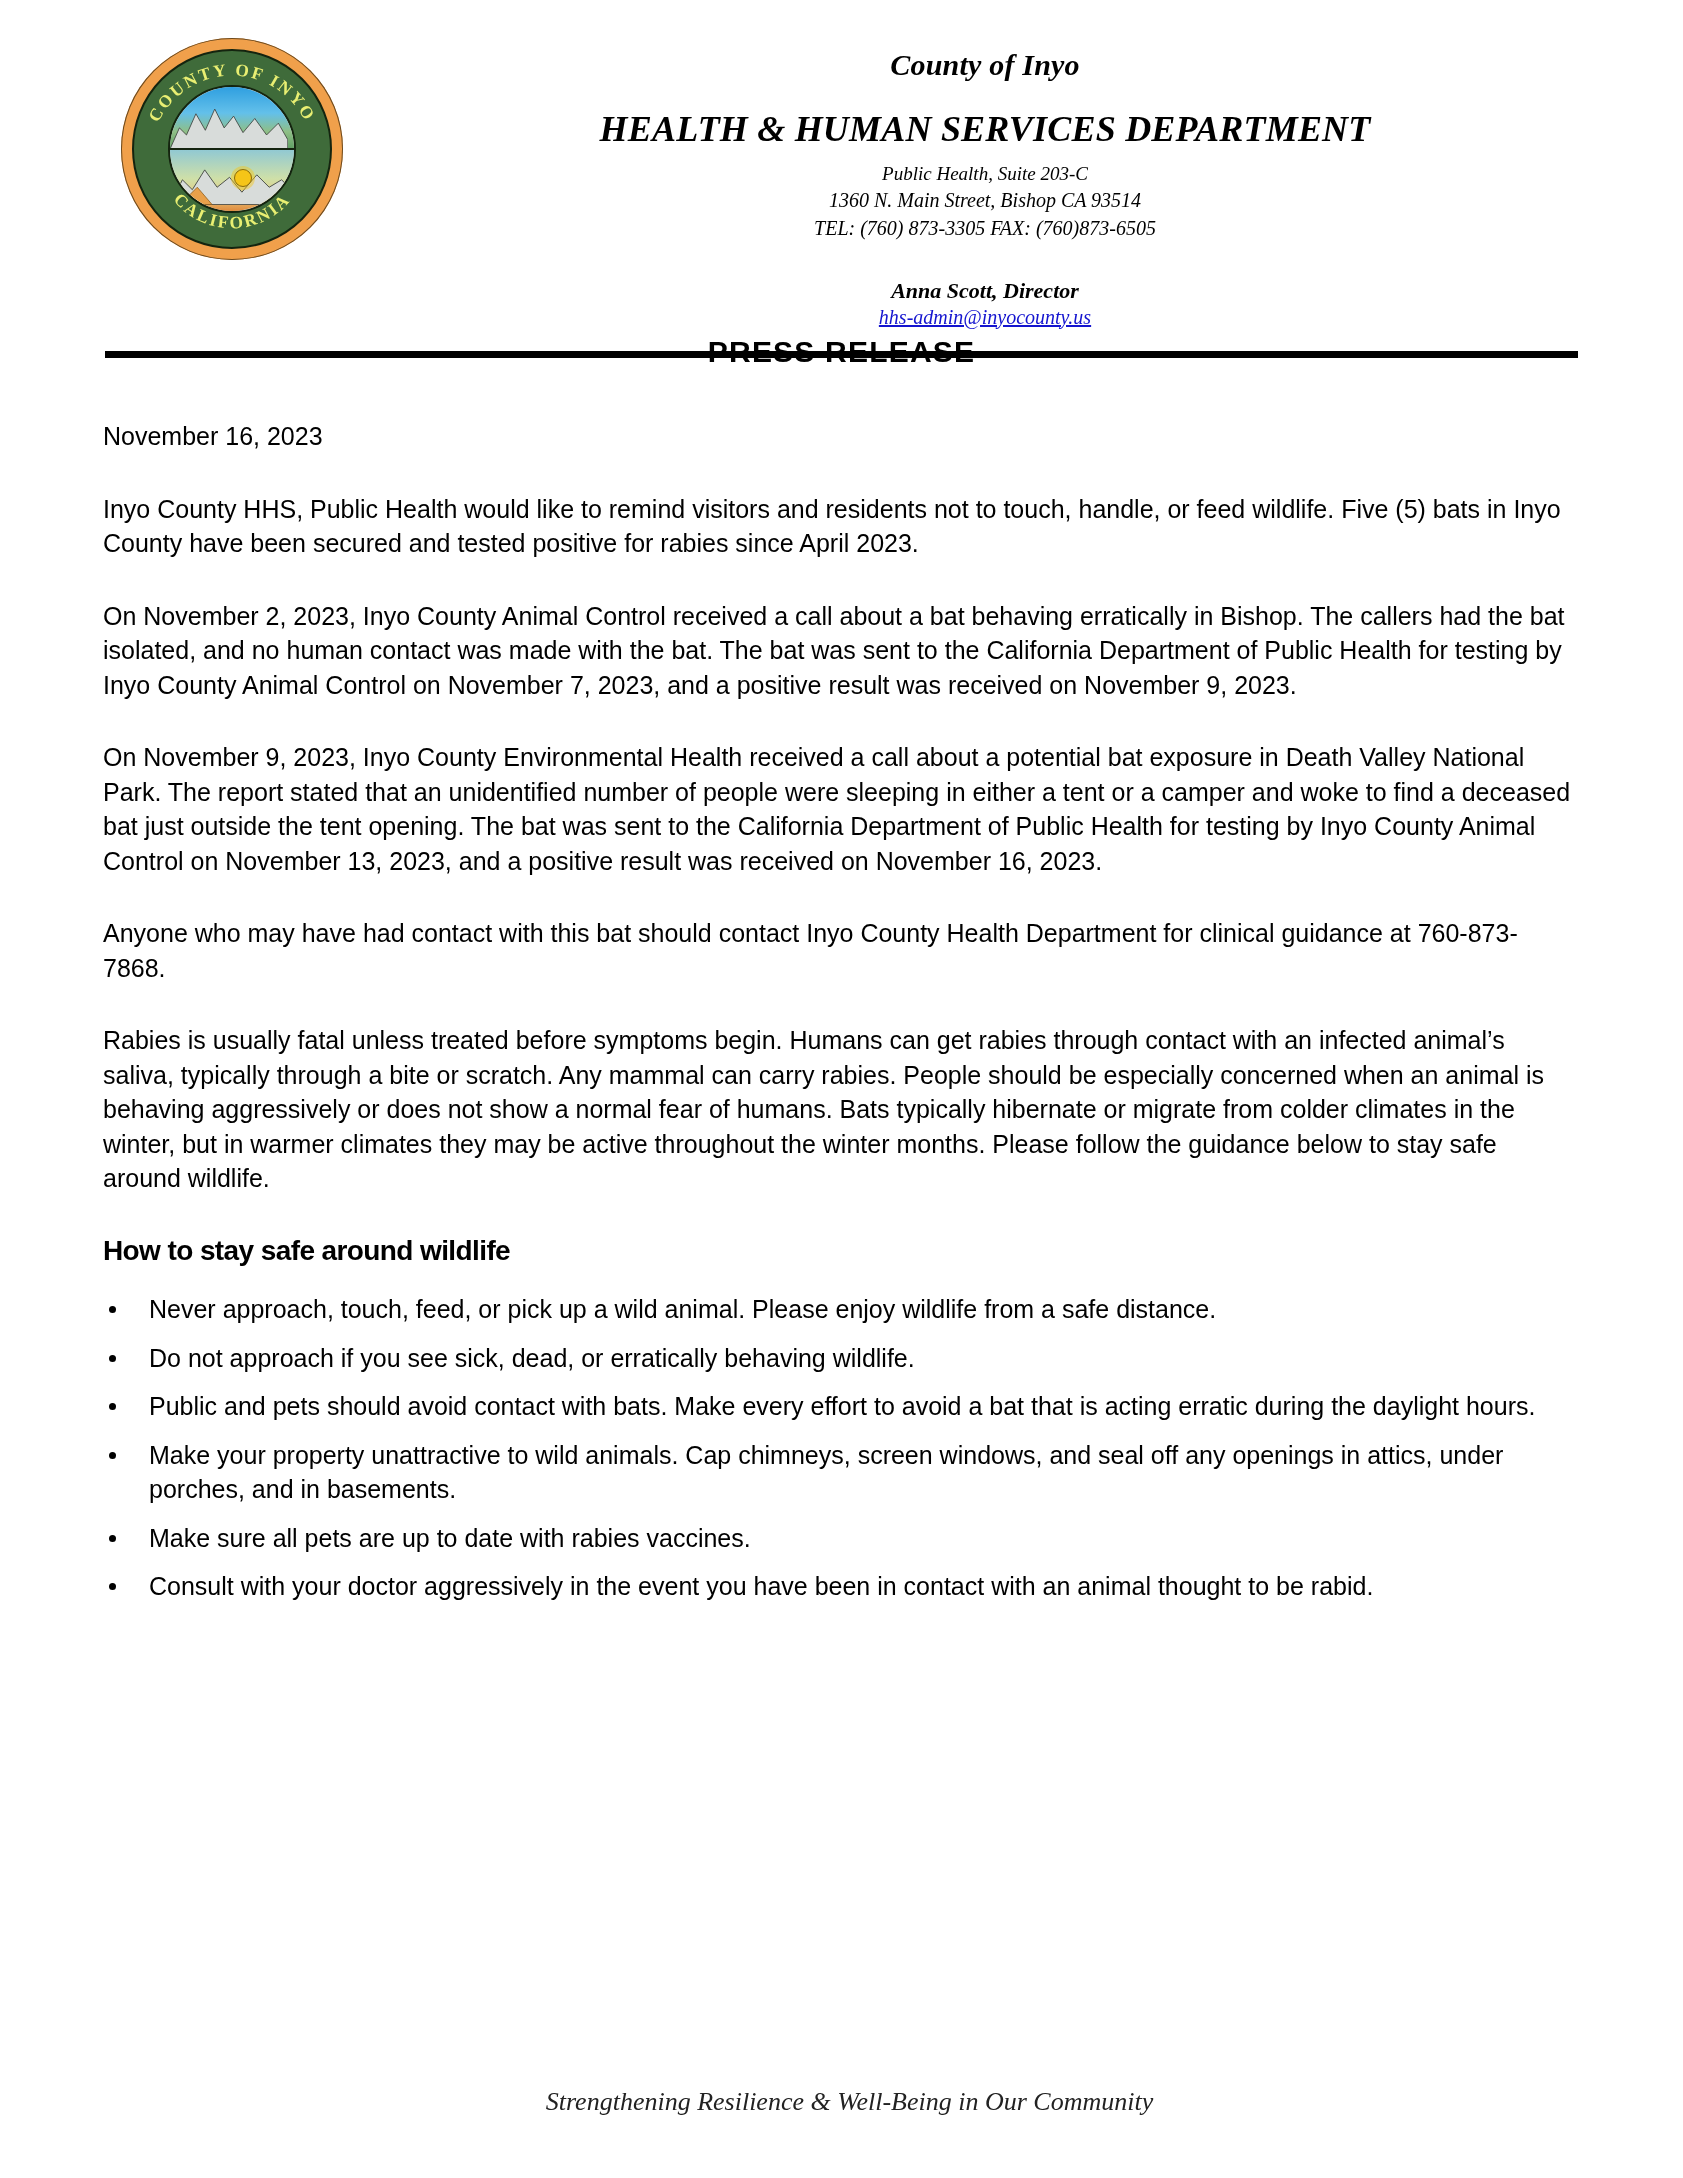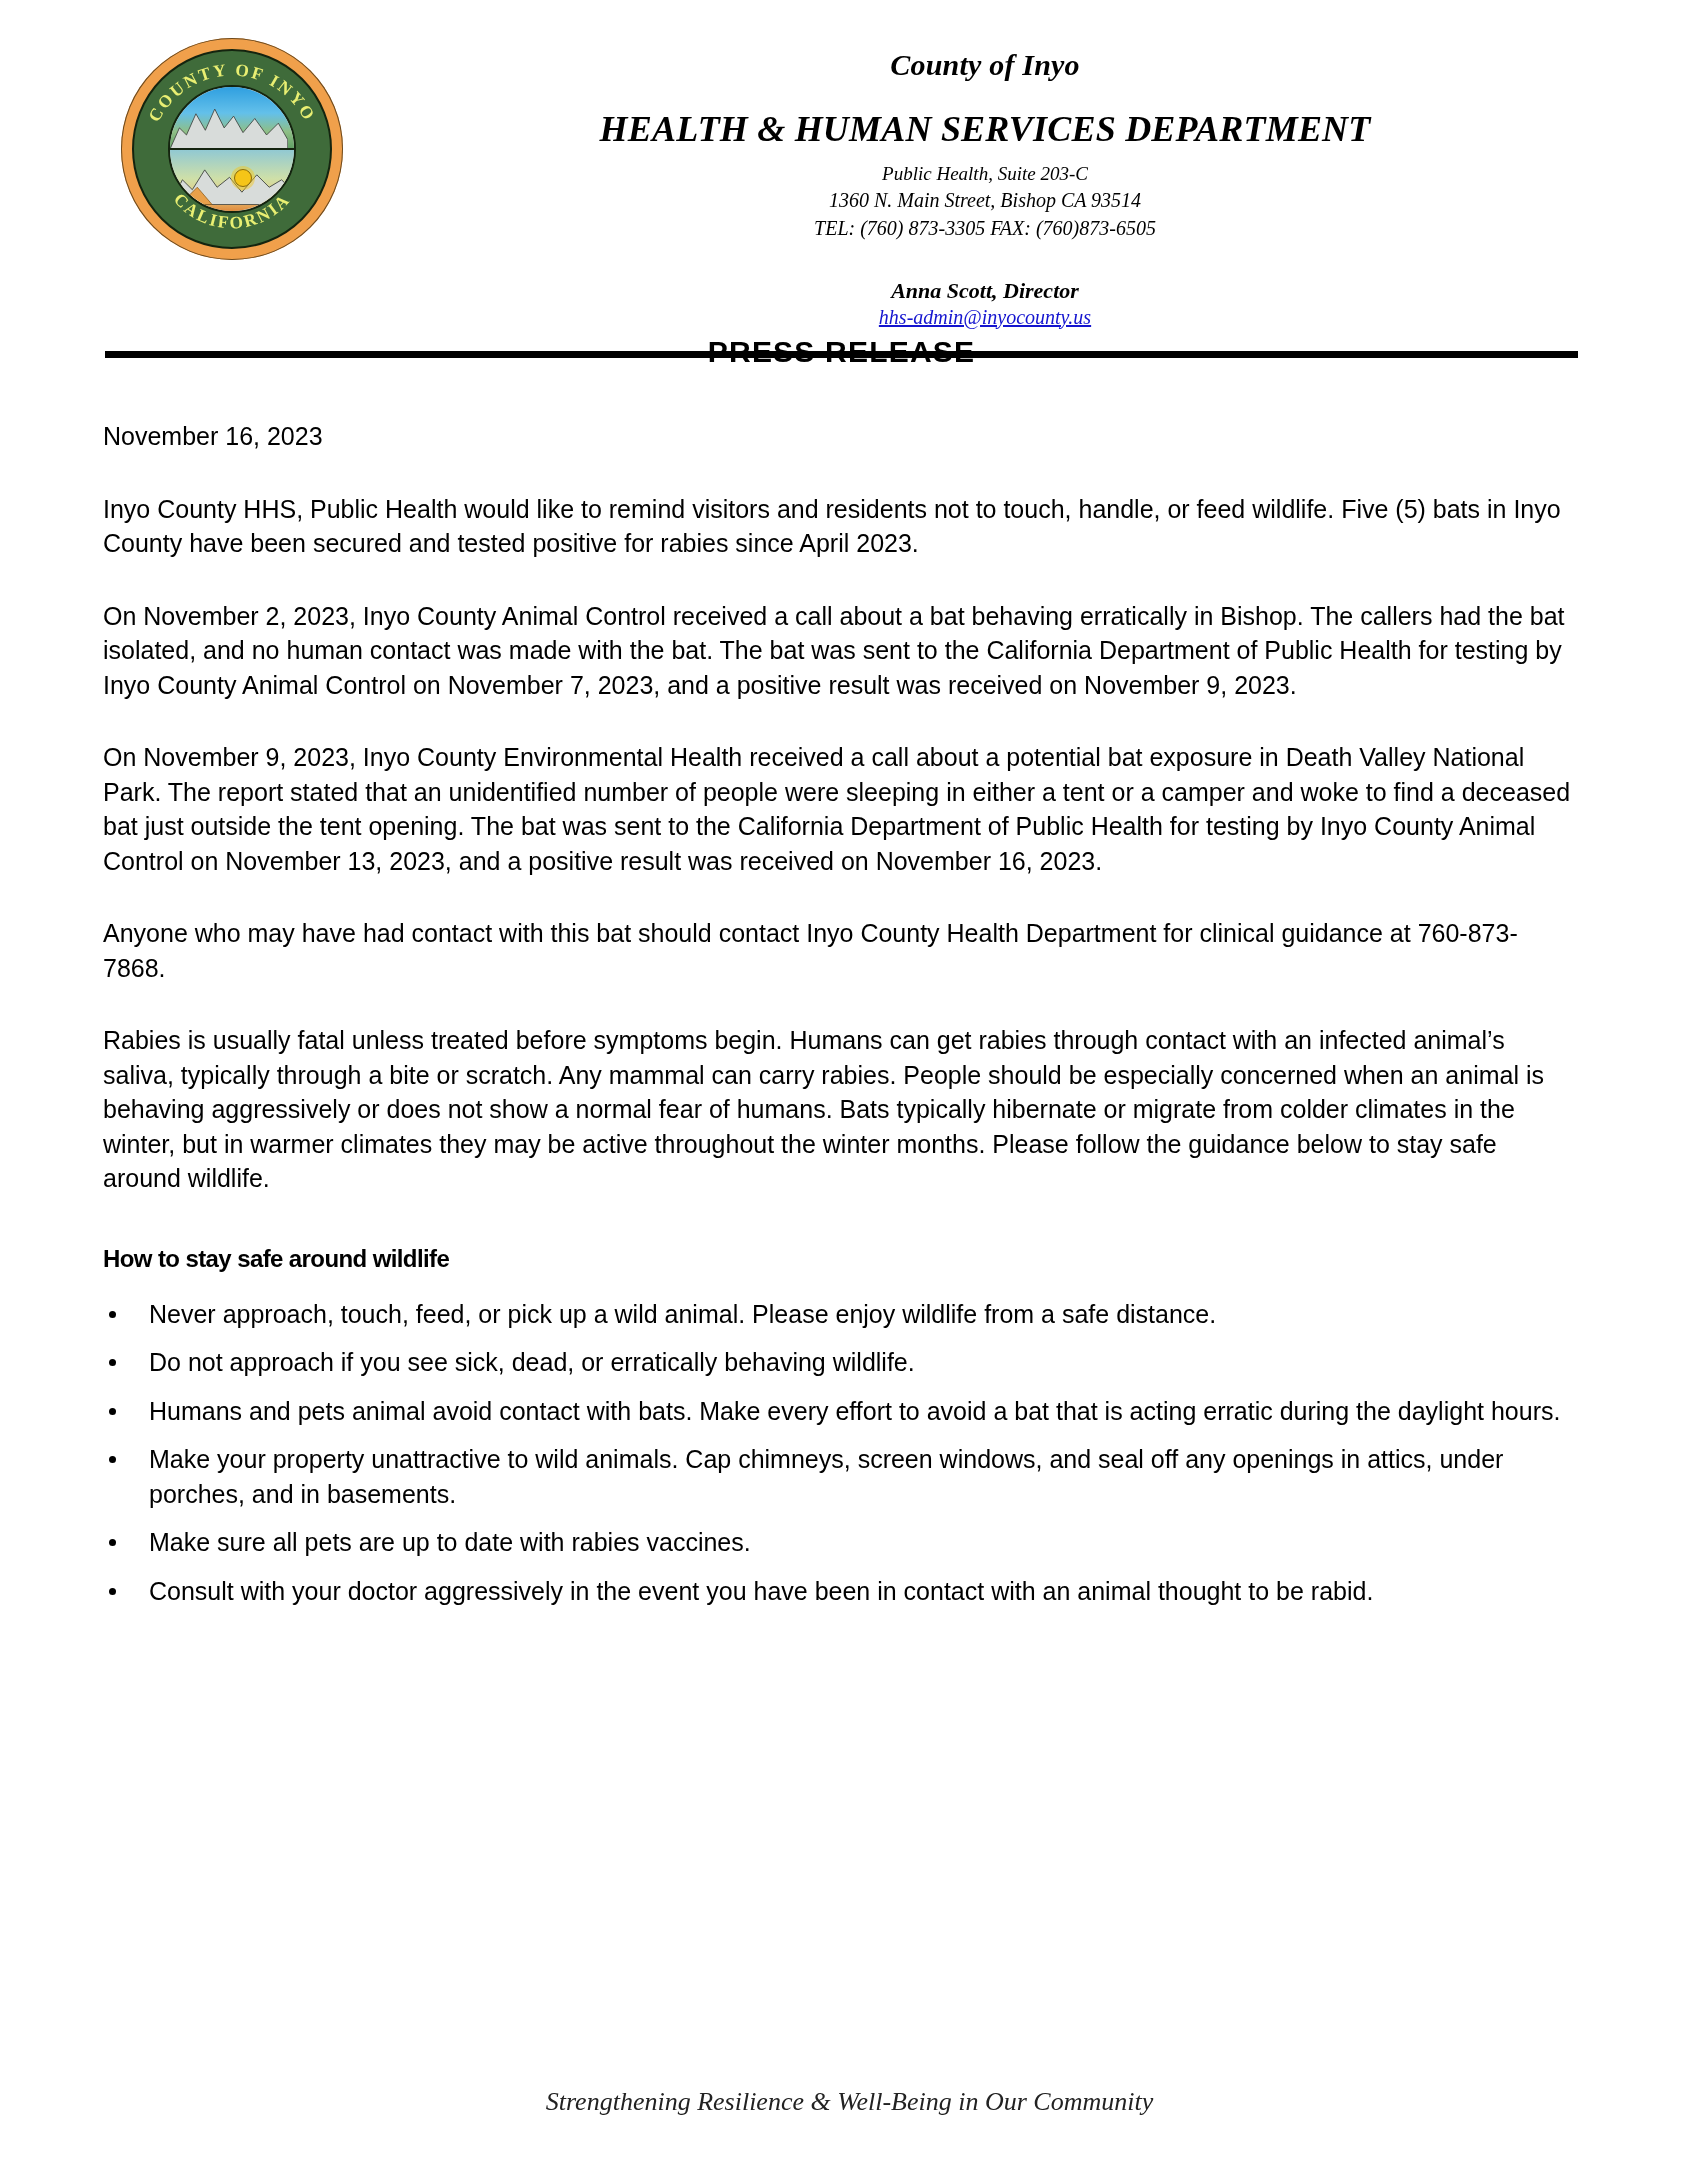--- a/index.html
+++ b/index.html
@@ -185,23 +185,23 @@
   }
   .date-line {
     margin-top: 50px;
     font-size: 25px;
   }
   .para {
     margin-top: 38px;
     text-align: left;
   }
   .subhead {
-    margin-top: 46px;
-    font-weight: bold;
-    font-size: 24px;
+    margin-top: 36px;
+    font-weight: bold;
+    font-size: 28px;
     letter-spacing: -0.6px;
   }
   ul.tips {
     list-style: none;
     margin: 22px 0 0 0;
     padding: 0;
   }
   ul.tips li {
     position: relative;
     padding-left: 46px;
@@ -300,21 +300,21 @@
       <li>
         <span class="dot"></span>
         <span>Never approach, touch, feed, or pick up a wild animal. Please enjoy wildlife from a safe distance.</span>
       </li>
       <li>
         <span class="dot"></span>
         <span>Do not approach if you see sick, dead, or erratically behaving wildlife.</span>
       </li>
       <li>
         <span class="dot"></span>
-        <span>Humans and pets animal avoid contact with bats. Make every effort to avoid a bat that is acting erratic during the daylight hours.</span>
+        <span>Public and pets should avoid contact with bats. Make every effort to avoid a bat that is acting erratic during the daylight hours.</span>
       </li>
       <li>
         <span class="dot"></span>
         <span>Make your property unattractive to wild animals. Cap chimneys, screen windows, and seal off any openings in attics, under porches, and in basements.</span>
       </li>
       <li>
         <span class="dot"></span>
         <span>Make sure all pets are up to date with rabies vaccines.</span>
       </li>
       <li>

